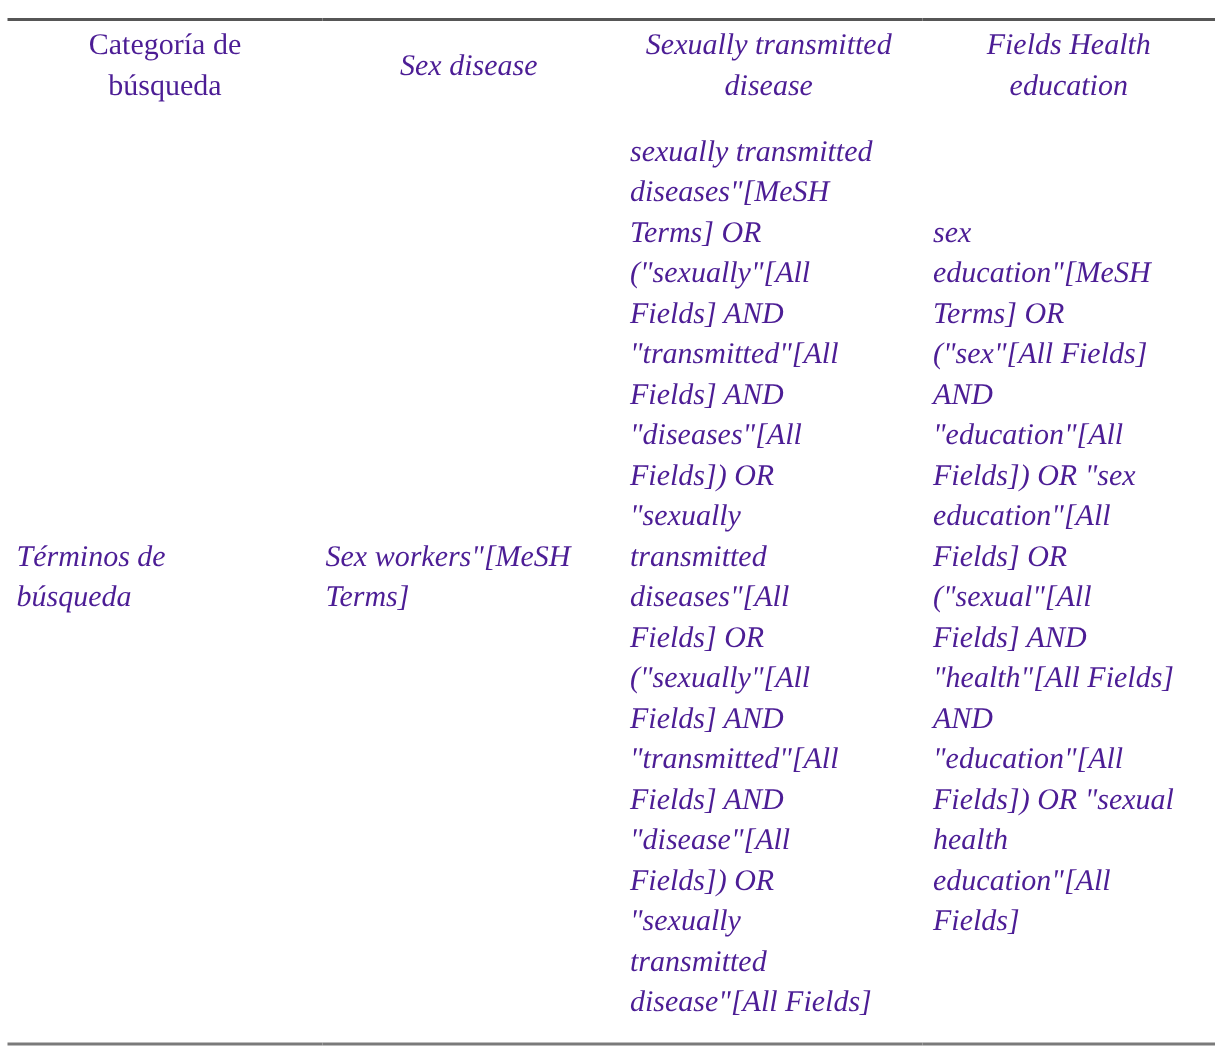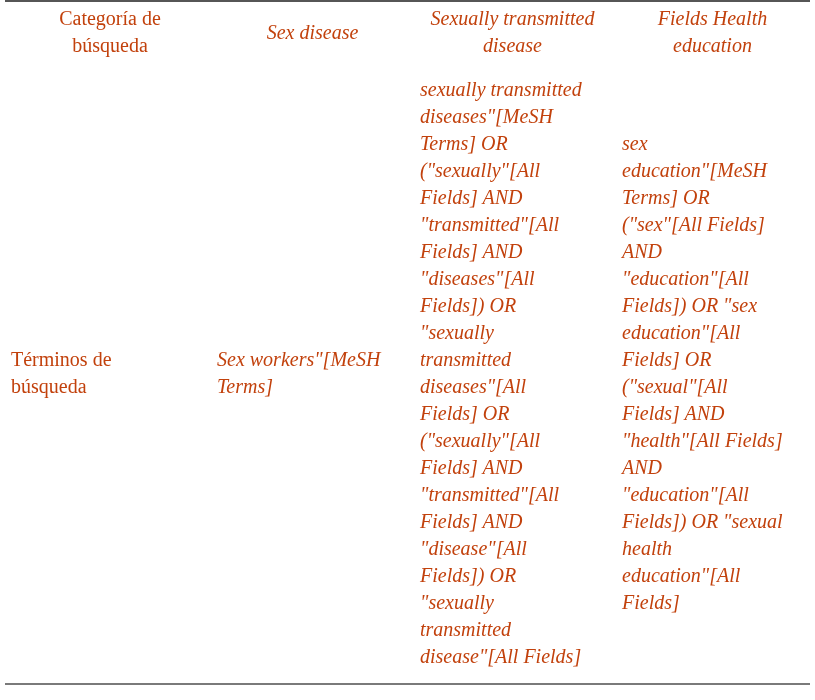--- a/index.html
+++ b/index.html
@@ -10,27 +10,27 @@
   body {
     width: 815px;
     height: 700px;
     position: relative;
     font-family: "Liberation Serif", serif;
     overflow: hidden;
   }
   .search-table {
     position: absolute;
     left: 5px;
-    top: 0;
+    top: 12px;
     width: 805px;
     border-collapse: collapse;
     table-layout: fixed;
     border-top: 2px solid #565656;
     border-bottom: 2px solid #7a7a7a;
-    color: #c2410c;
+    color: #4c1d95;
   }
   col.c1 { width: 210px; }
   col.c2 { width: 195px; }
   col.c3 { width: 205px; }
   col.c4 { width: 195px; }
   .hdr {
     font-weight: normal;
     text-align: center;
     vertical-align: middle;
     font-size: 20px;
@@ -43,21 +43,21 @@
     text-align: left;
     vertical-align: middle;
     font-size: 20px;
     line-height: 27px;
     white-space: pre-line;
     height: 621px;
     padding: 0;
   }
   .italic { font-style: italic; }
   .roman  { font-style: normal; }
-  .c1pad { padding-left: 6px;  }
+  .c1pad { padding-left: 6px; font-style: italic;  }
   .c2pad { padding-left: 2px;  }
   .c3pad { padding-left: 10px; }
   .c4pad { padding-left: 7px;  }
 </style>
 </head>
 <body>
 
 <table class="search-table">
   <colgroup>
     <col class="c1">

